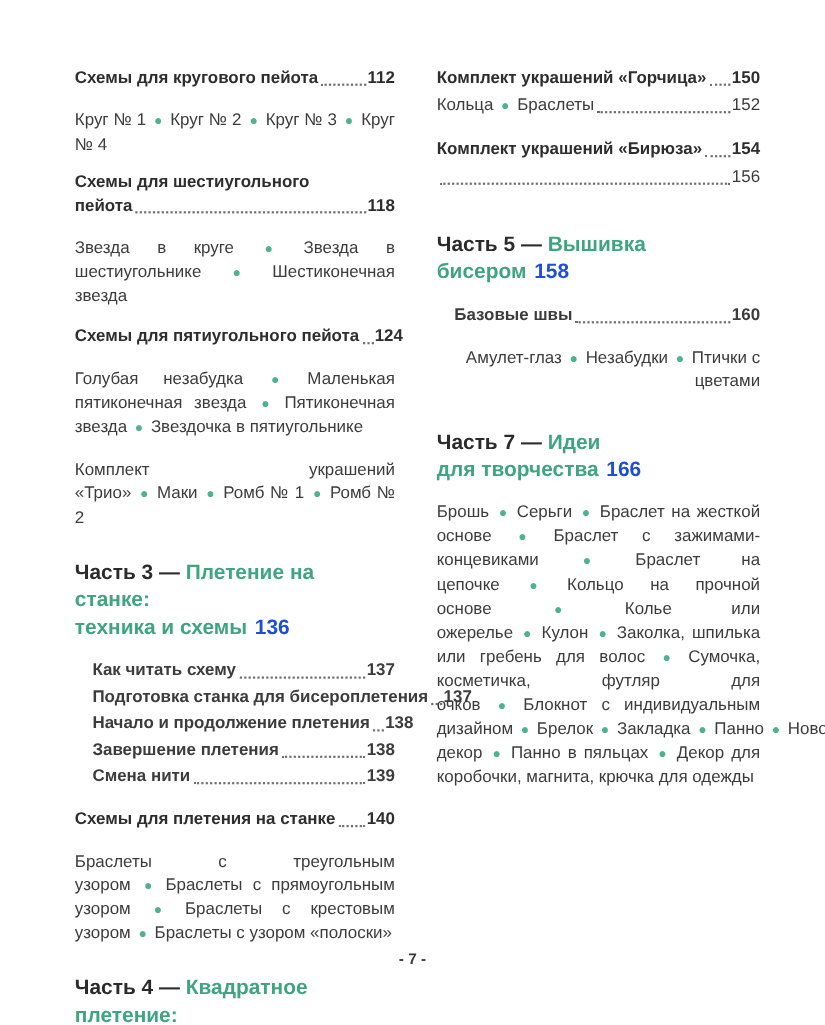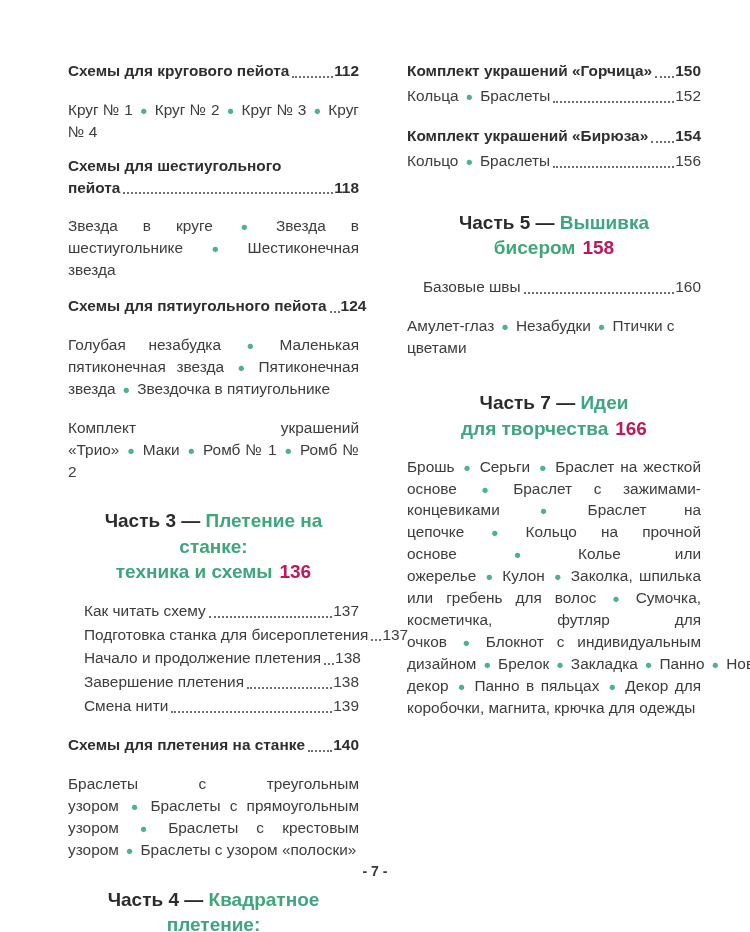--- a/index.html
+++ b/index.html
@@ -10,21 +10,21 @@
     height: 932px;
     background: #ffffff;
     font-family: "Liberation Sans", "DejaVu Sans", sans-serif;
     color: #3c3c3c;
     font-size: 15.4px;
     line-height: 1.42;
     overflow: hidden;
   }
   .col { position: absolute; top: 60px; }
   .col-left  { left: 68px;  width: 291px; }
-  .col-right { left: 407px; width: 294px; }
+  .col-right { left: 397px; width: 294px; }
 
   .row { display: flex; }
   .row .lbl { white-space: nowrap; }
   .row .dots {
     flex: 1 1 auto;
     min-width: 10px;
     border-bottom: 2px dotted #6e6e6e;
     margin: 0 1px 4px 3px;
   }
   .row .pg { white-space: nowrap; }
@@ -35,32 +35,32 @@
 
   .sub { margin-top: 17px; text-align: justify; }
   .sub .blt, .para .blt, .lbl .blt {
     color: #4db38c;
     padding: 0 7px;
     font-size: 0.82em;
   }
   .sub .blt:first-child { padding-left: 0; }
 
   .part {
-    text-align: center;
+    text-align: left;
     font-weight: bold;
     font-size: 19px;
     line-height: 1.32;
     margin-top: 26px;
     margin-bottom: 15px;
   }
   .pblack { color: #2b2b2b; }
   .pgreen { color: #3fa57e; }
-  .ppage  { margin-left: 7px; color: #be185d; }
-
-  .group { margin-top: 16px; }
+  .ppage  { margin-left: 7px; color: #1d4ed8; }
+
+  .group { margin-top: 16px; font-weight: bold; }
   .indent { padding-left: 16px; }
   .group .row { margin-top: 2px; }
 
   .para { margin-top: 2px; text-align: justify; }
 
   .folio {
     position: absolute;
     top: 862px;
     left: 0;
     width: 100%;
@@ -162,38 +162,37 @@
       <span class="dots"></span>
       <span class="pg">152</span>
     </div>
 
     <div class="row bold entry-bold" style="margin-top:18px;">
       <span class="lbl">Комплект украшений «Бирюза»</span>
       <span class="dots"></span>
       <span class="pg">154</span>
     </div>
     <div class="row" style="margin-top:3px;">
-      <span class="lbl"><span>Кольцо</span><span class="blt">●</span><span>Браслеты</span></span>
       <span class="dots"></span>
       <span class="pg">156</span>
     </div>
 
     <div class="part" style="margin-top:38px;">
       <div><span class="pblack">Часть 5 — </span><span class="pgreen">Вышивка</span></div>
       <div><span class="pgreen">бисером</span><span class="ppage">158</span></div>
     </div>
 
     <div class="group indent">
       <div class="row">
         <span class="lbl">Базовые швы</span>
         <span class="dots"></span>
         <span class="pg">160</span>
       </div>
     </div>
-    <div class="sub" style="text-align:left;"><span>Амулет-глаз</span><span class="blt">●</span><span>Незабудки</span><span class="blt">●</span><span>Птички с цветами</span></div>
+    <div class="sub" style="text-align:right;"><span>Амулет-глаз</span><span class="blt">●</span><span>Незабудки</span><span class="blt">●</span><span>Птички с цветами</span></div>
 
     <div class="part" style="margin-top:32px;">
       <div><span class="pblack">Часть 7 — </span><span class="pgreen">Идеи</span></div>
       <div><span class="pgreen">для творчества</span><span class="ppage">166</span></div>
     </div>
 
     <div class="para"><span>Брошь</span><span class="blt">●</span><span>Серьги</span><span class="blt">●</span><span>Браслет на жесткой основе</span><span class="blt">●</span><span>Браслет с зажимами-концевиками</span><span class="blt">●</span><span>Браслет на цепочке</span><span class="blt">●</span><span>Кольцо на прочной основе</span><span class="blt">●</span><span>Колье или ожерелье</span><span class="blt">●</span><span>Кулон</span><span class="blt">●</span><span>Заколка, шпилька или гребень для волос</span><span class="blt">●</span><span>Сумочка, косметичка, футляр для очков</span><span class="blt">●</span><span>Блокнот с индивидуальным дизайном</span><span class="blt">●</span><span>Брелок</span><span class="blt">●</span><span>Закладка</span><span class="blt">●</span><span>Панно</span><span class="blt">●</span><span>Новогодний декор</span><span class="blt">●</span><span>Панно в пяльцах</span><span class="blt">●</span><span>Декор для коробочки, магнита, крючка для одежды</span></div>
 
   </div>
 

